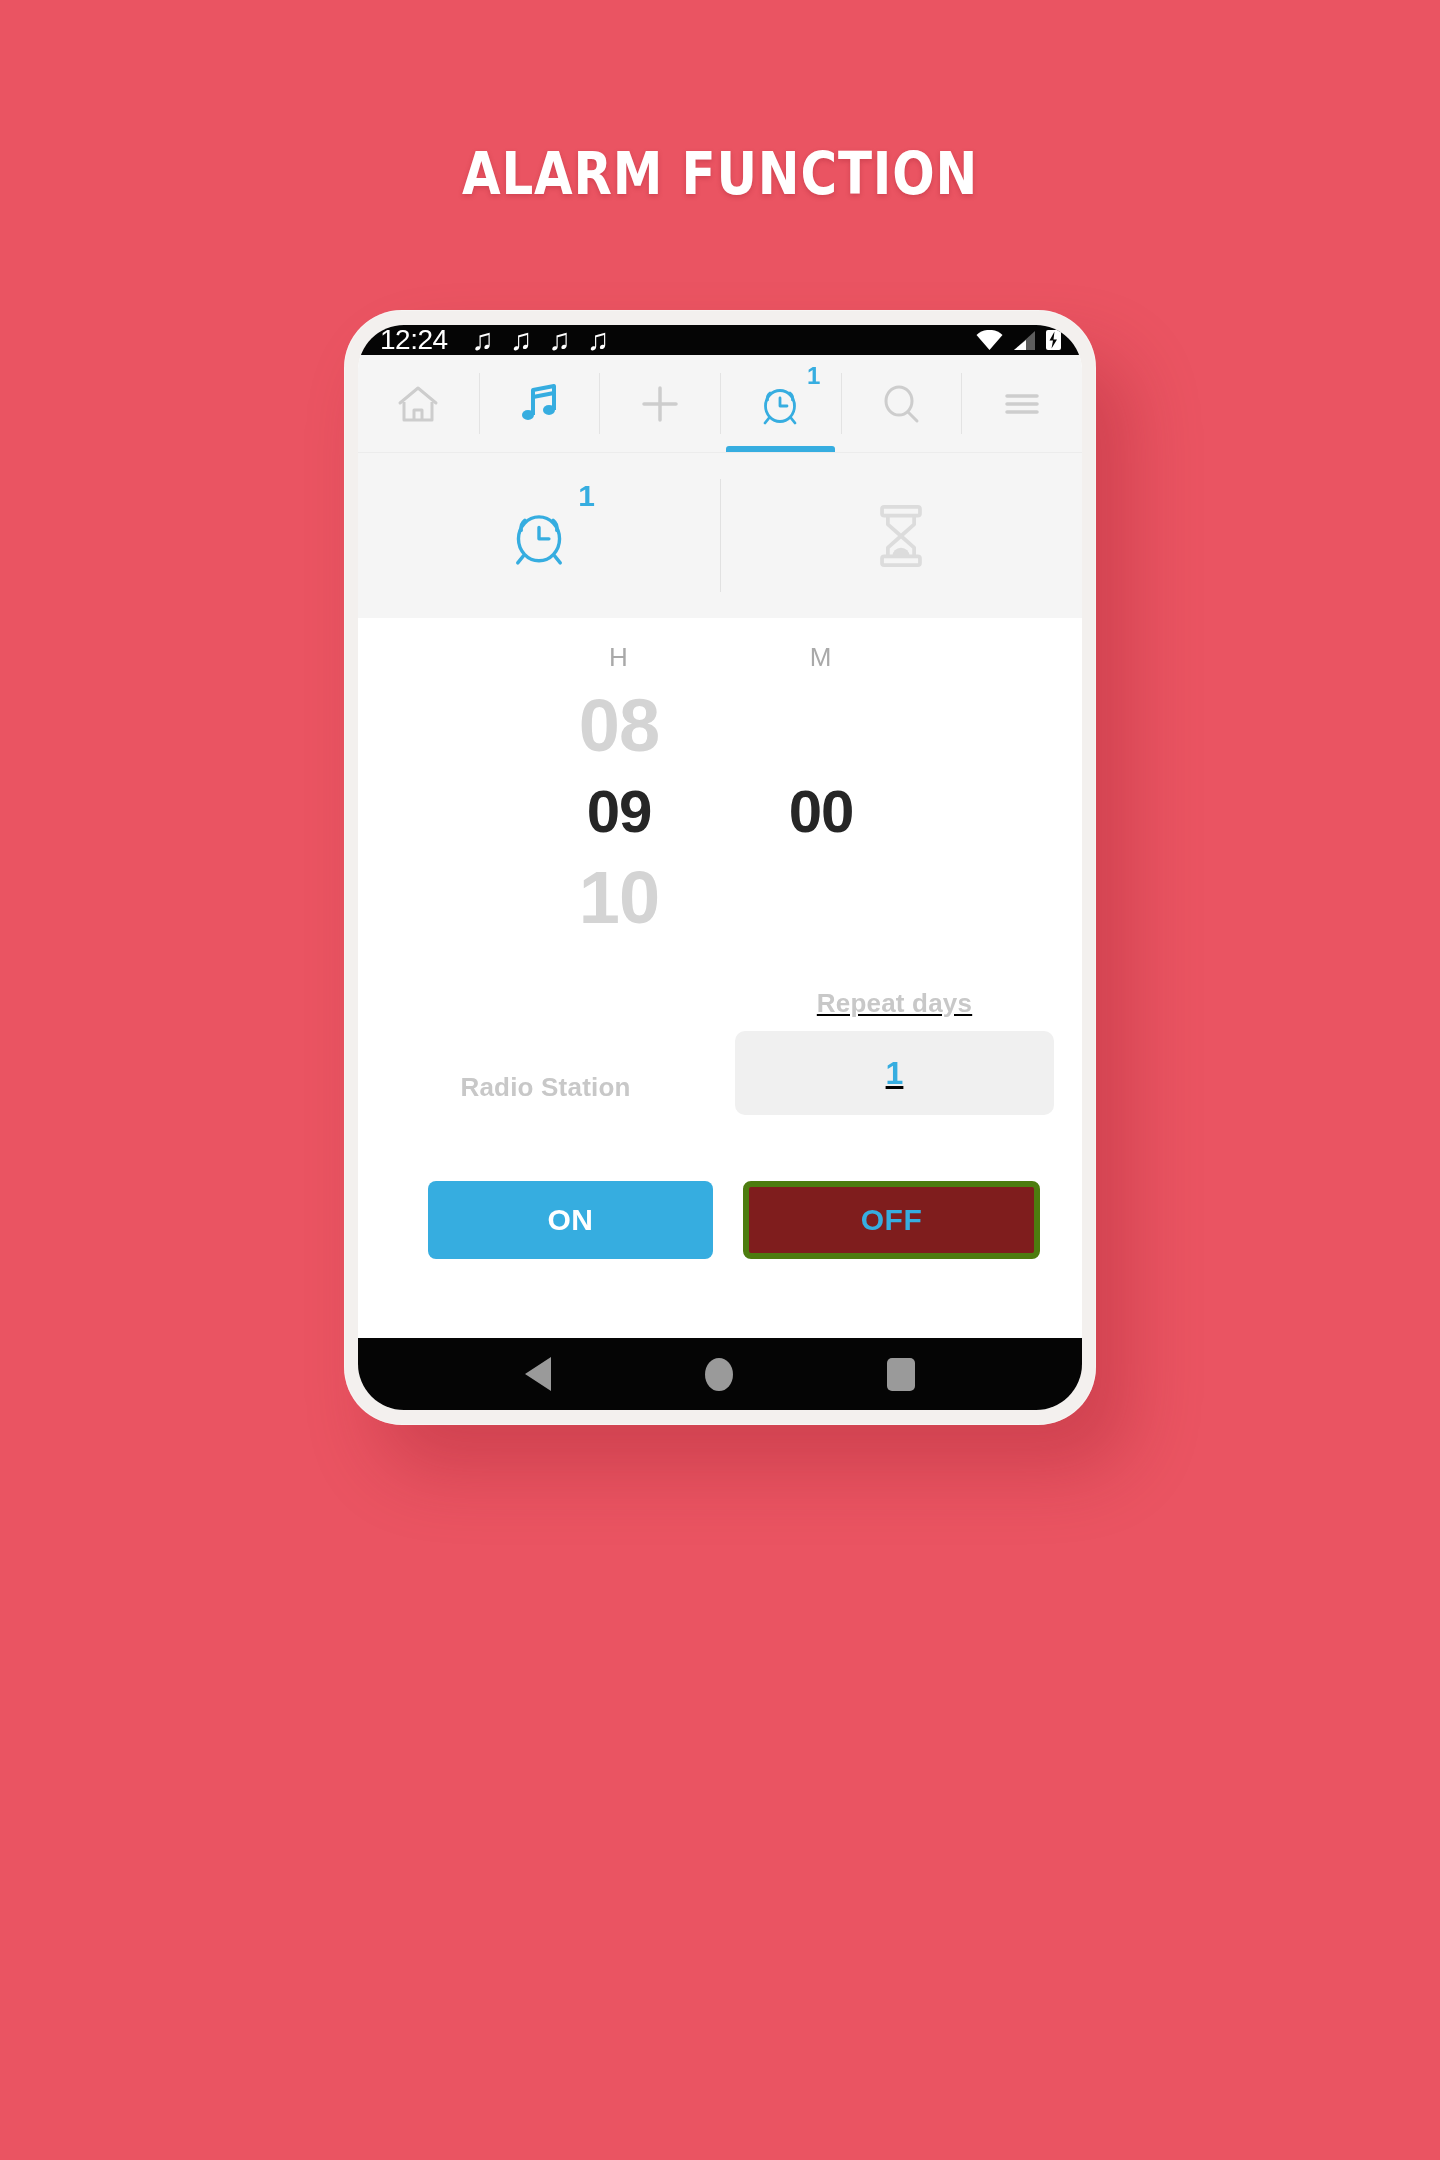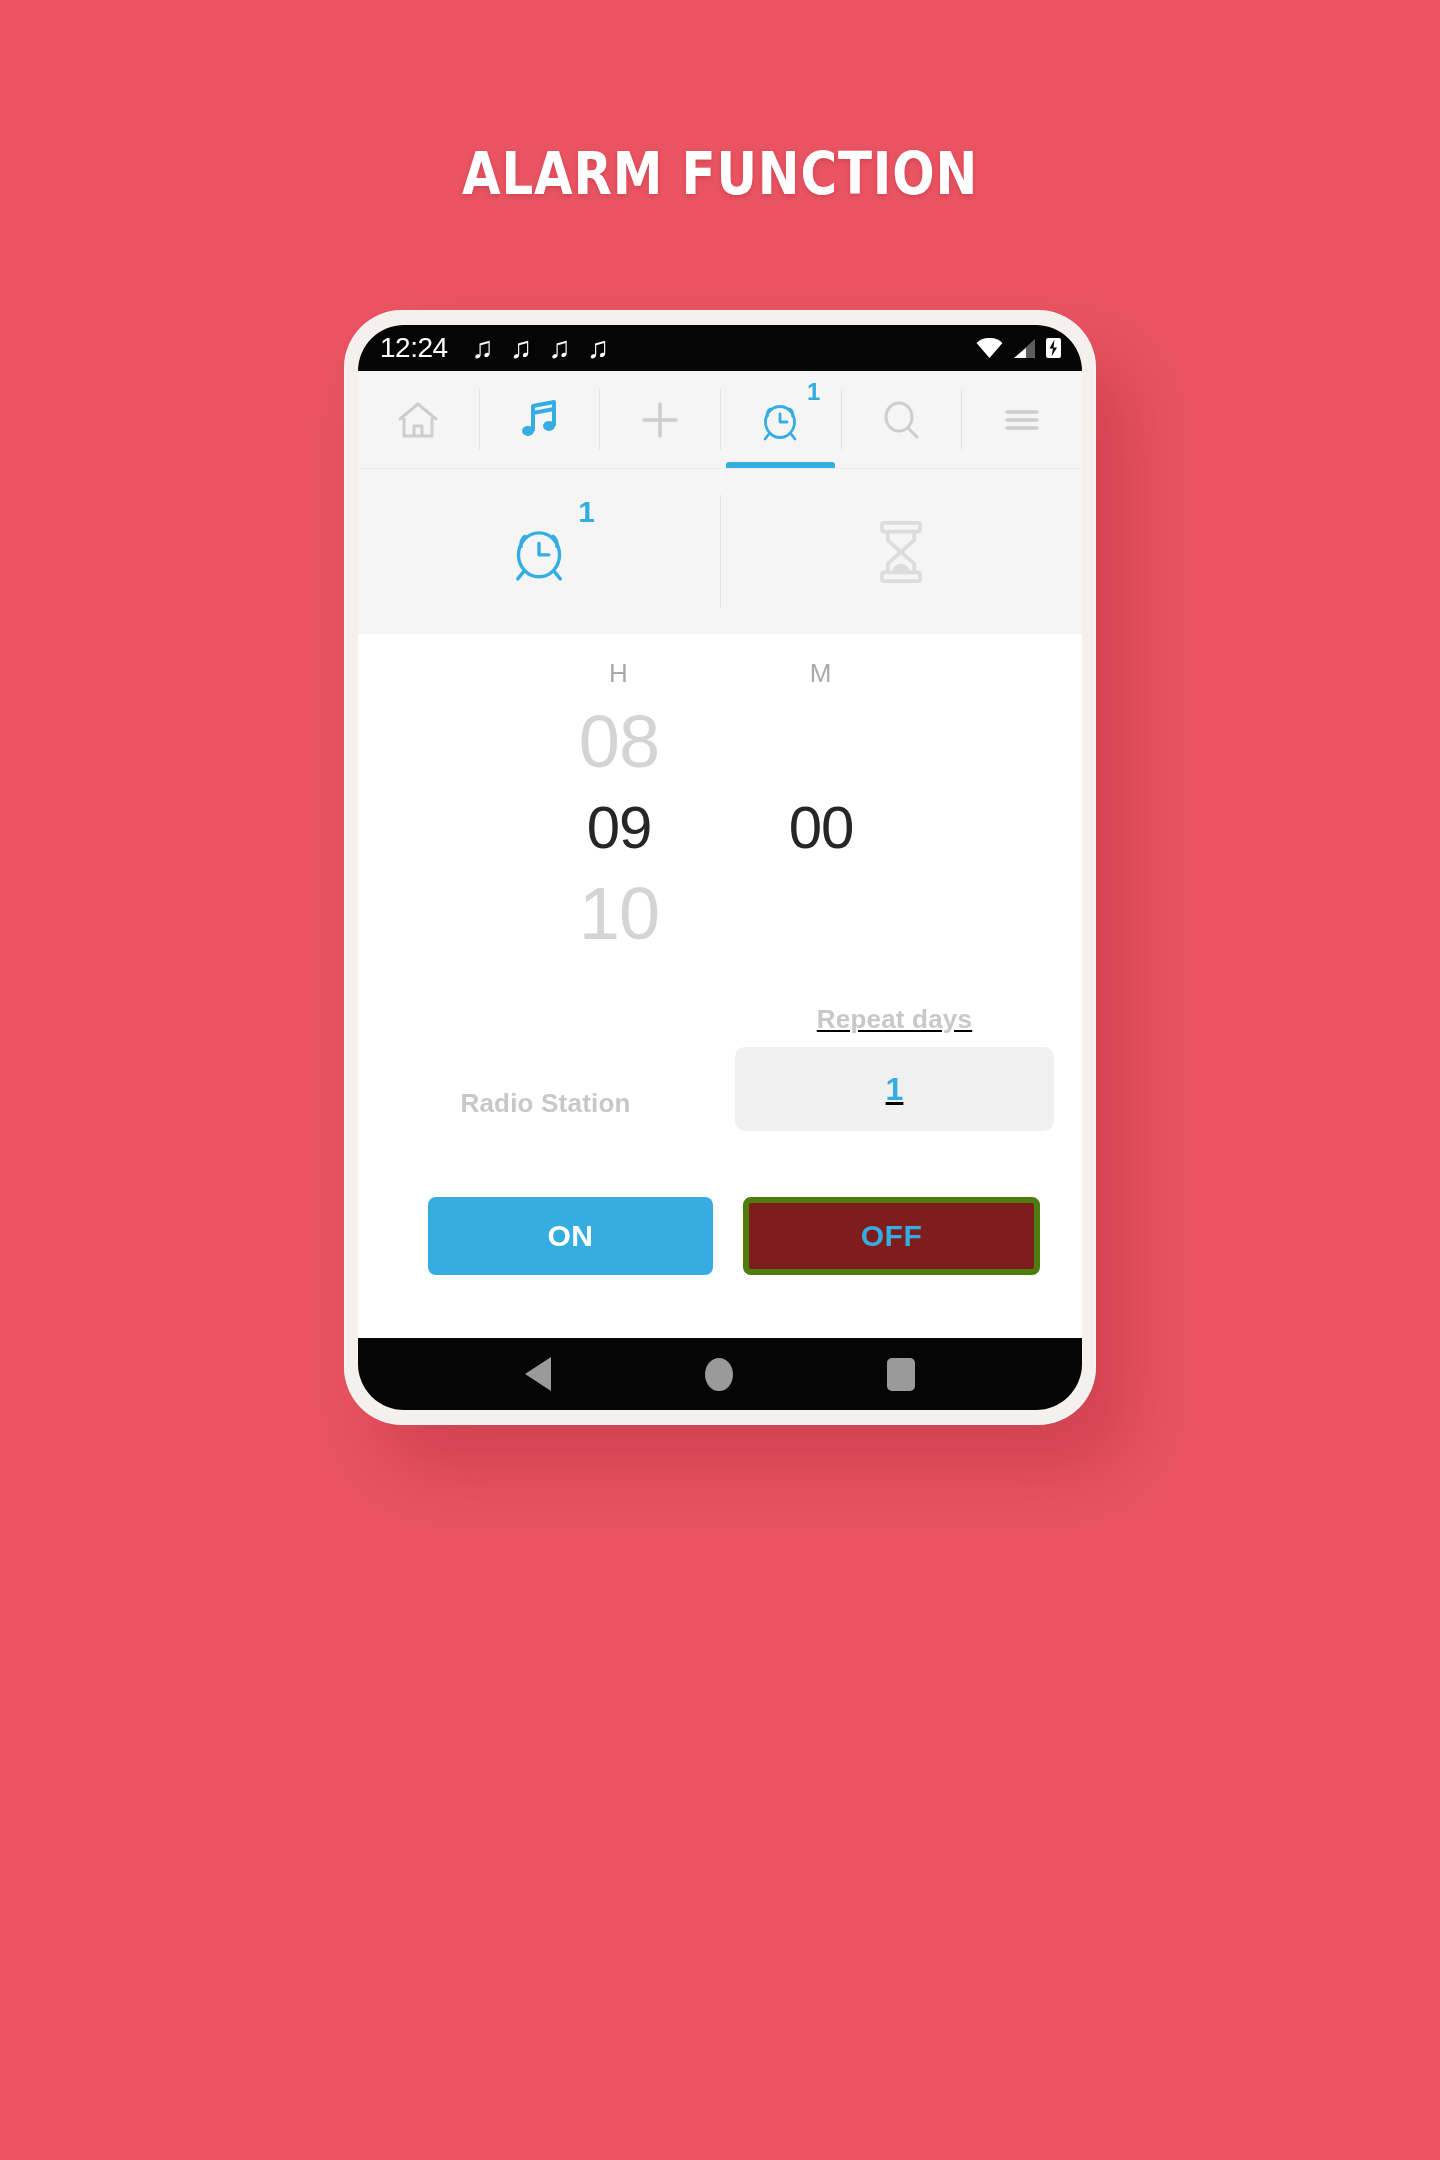--- a/index.html
+++ b/index.html
@@ -43,21 +43,21 @@
     width: 724px; height: 1085px;
     background: #ffffff;
     border-radius: 46px;
     overflow: hidden;
     display: flex;
     flex-direction: column;
   }
 
   
   .status-bar {
-    height: 46px;
+    height: 30px;
     background: #050505;
     display: flex;
     align-items: center;
     padding: 0 20px 0 22px;
     flex-shrink: 0;
   }
   .status-time {
     color: #ffffff;
     font-size: 28px;
     font-weight: 500;
@@ -165,21 +165,21 @@
     font-weight: 400;
     letter-spacing: 1px;
     height: 40px;
   }
   .slot {
     height: 86px;
     display: flex;
     align-items: center;
     justify-content: center;
     font-size: 74px;
-    font-weight: normal;
+    font-weight: bold;
     letter-spacing: -1px;
   }
   .slot.dim { color: #d4d4d4; }
   .slot.sel { color: #262626; font-size: 60px; }
 
   
   .selectors {
     display: flex;
     padding: 0 28px;
     margin-top: 48px;

